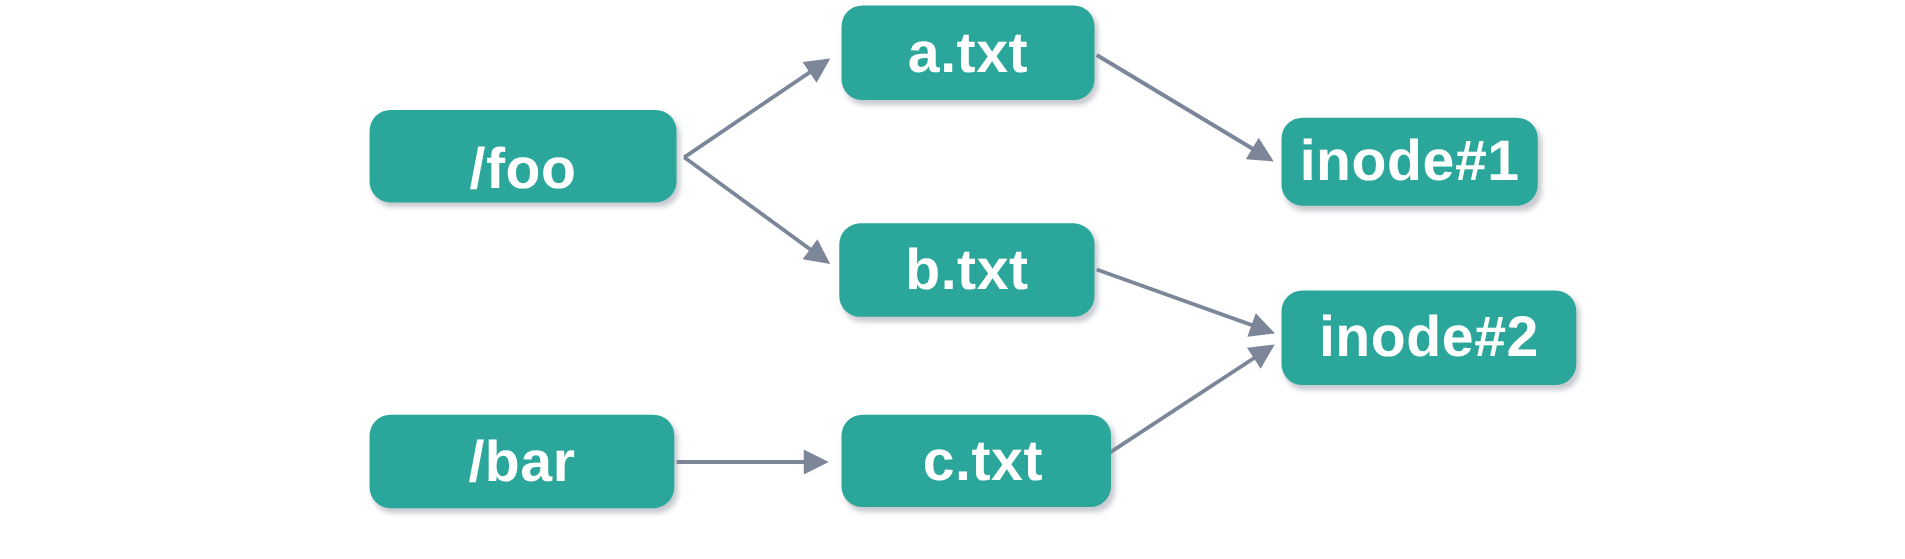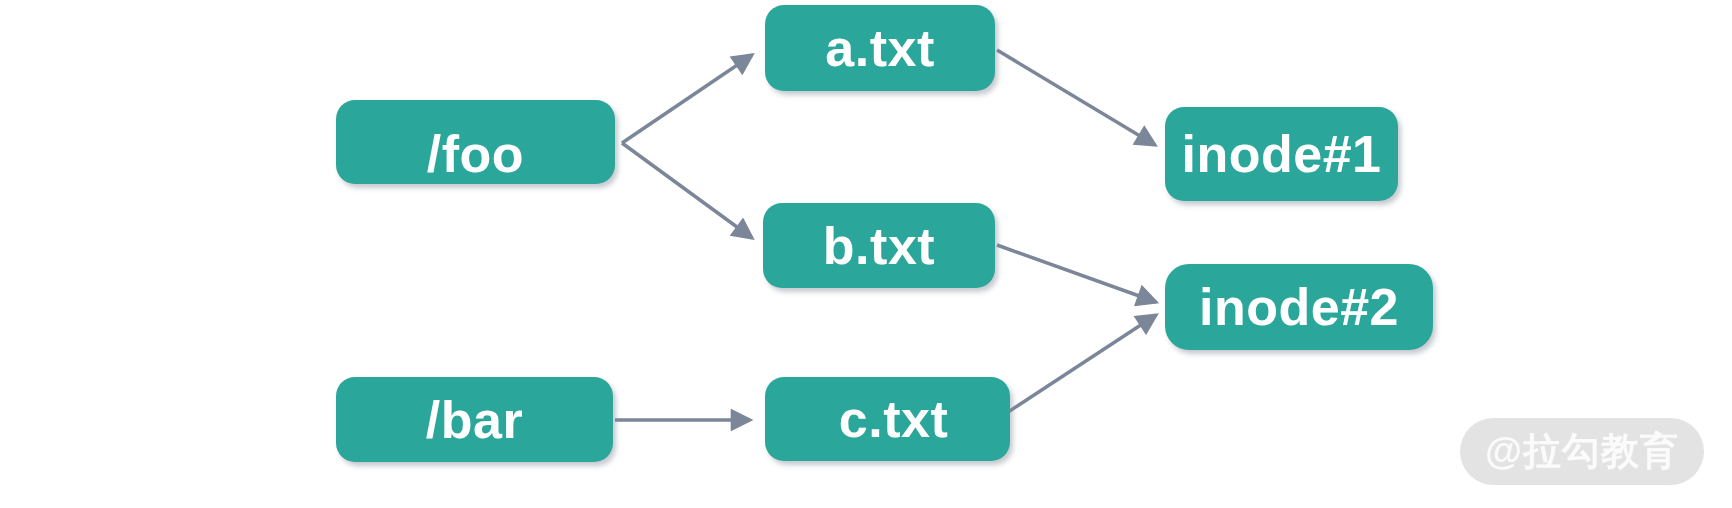--- a/index.html
+++ b/index.html
@@ -88,25 +88,22 @@
   </div>
 
   <div class="node" style="left:765px; top:377px; width:233px; height:84px;padding-left:12px;">
     <span>c.txt</span>
   </div>
 
   <div class="node" style="left:336px; top:377px; width:277px; height:85px;">
     <span>/bar</span>
   </div>
 
-  <div class="node" style="left:1165px; top:107px; width:233px; height:94px;">
+  <div class="node" style="left:1165px; top:107px; width:233px; height:80px;">
     <span>inode#1</span>
   </div>
 
-  <div class="node" style="left:1165px; top:264px; width:268px; height:86px;border-radius:24px;">
+  <div class="node" style="left:1165px; top:264px; width:268px; height:86px;">
     <span>inode#2</span>
   </div>
 
-  <div class="watermark">
-    <span>@拉勾教育</span>
-  </div>
 
 </div>
 
 </body></html>

